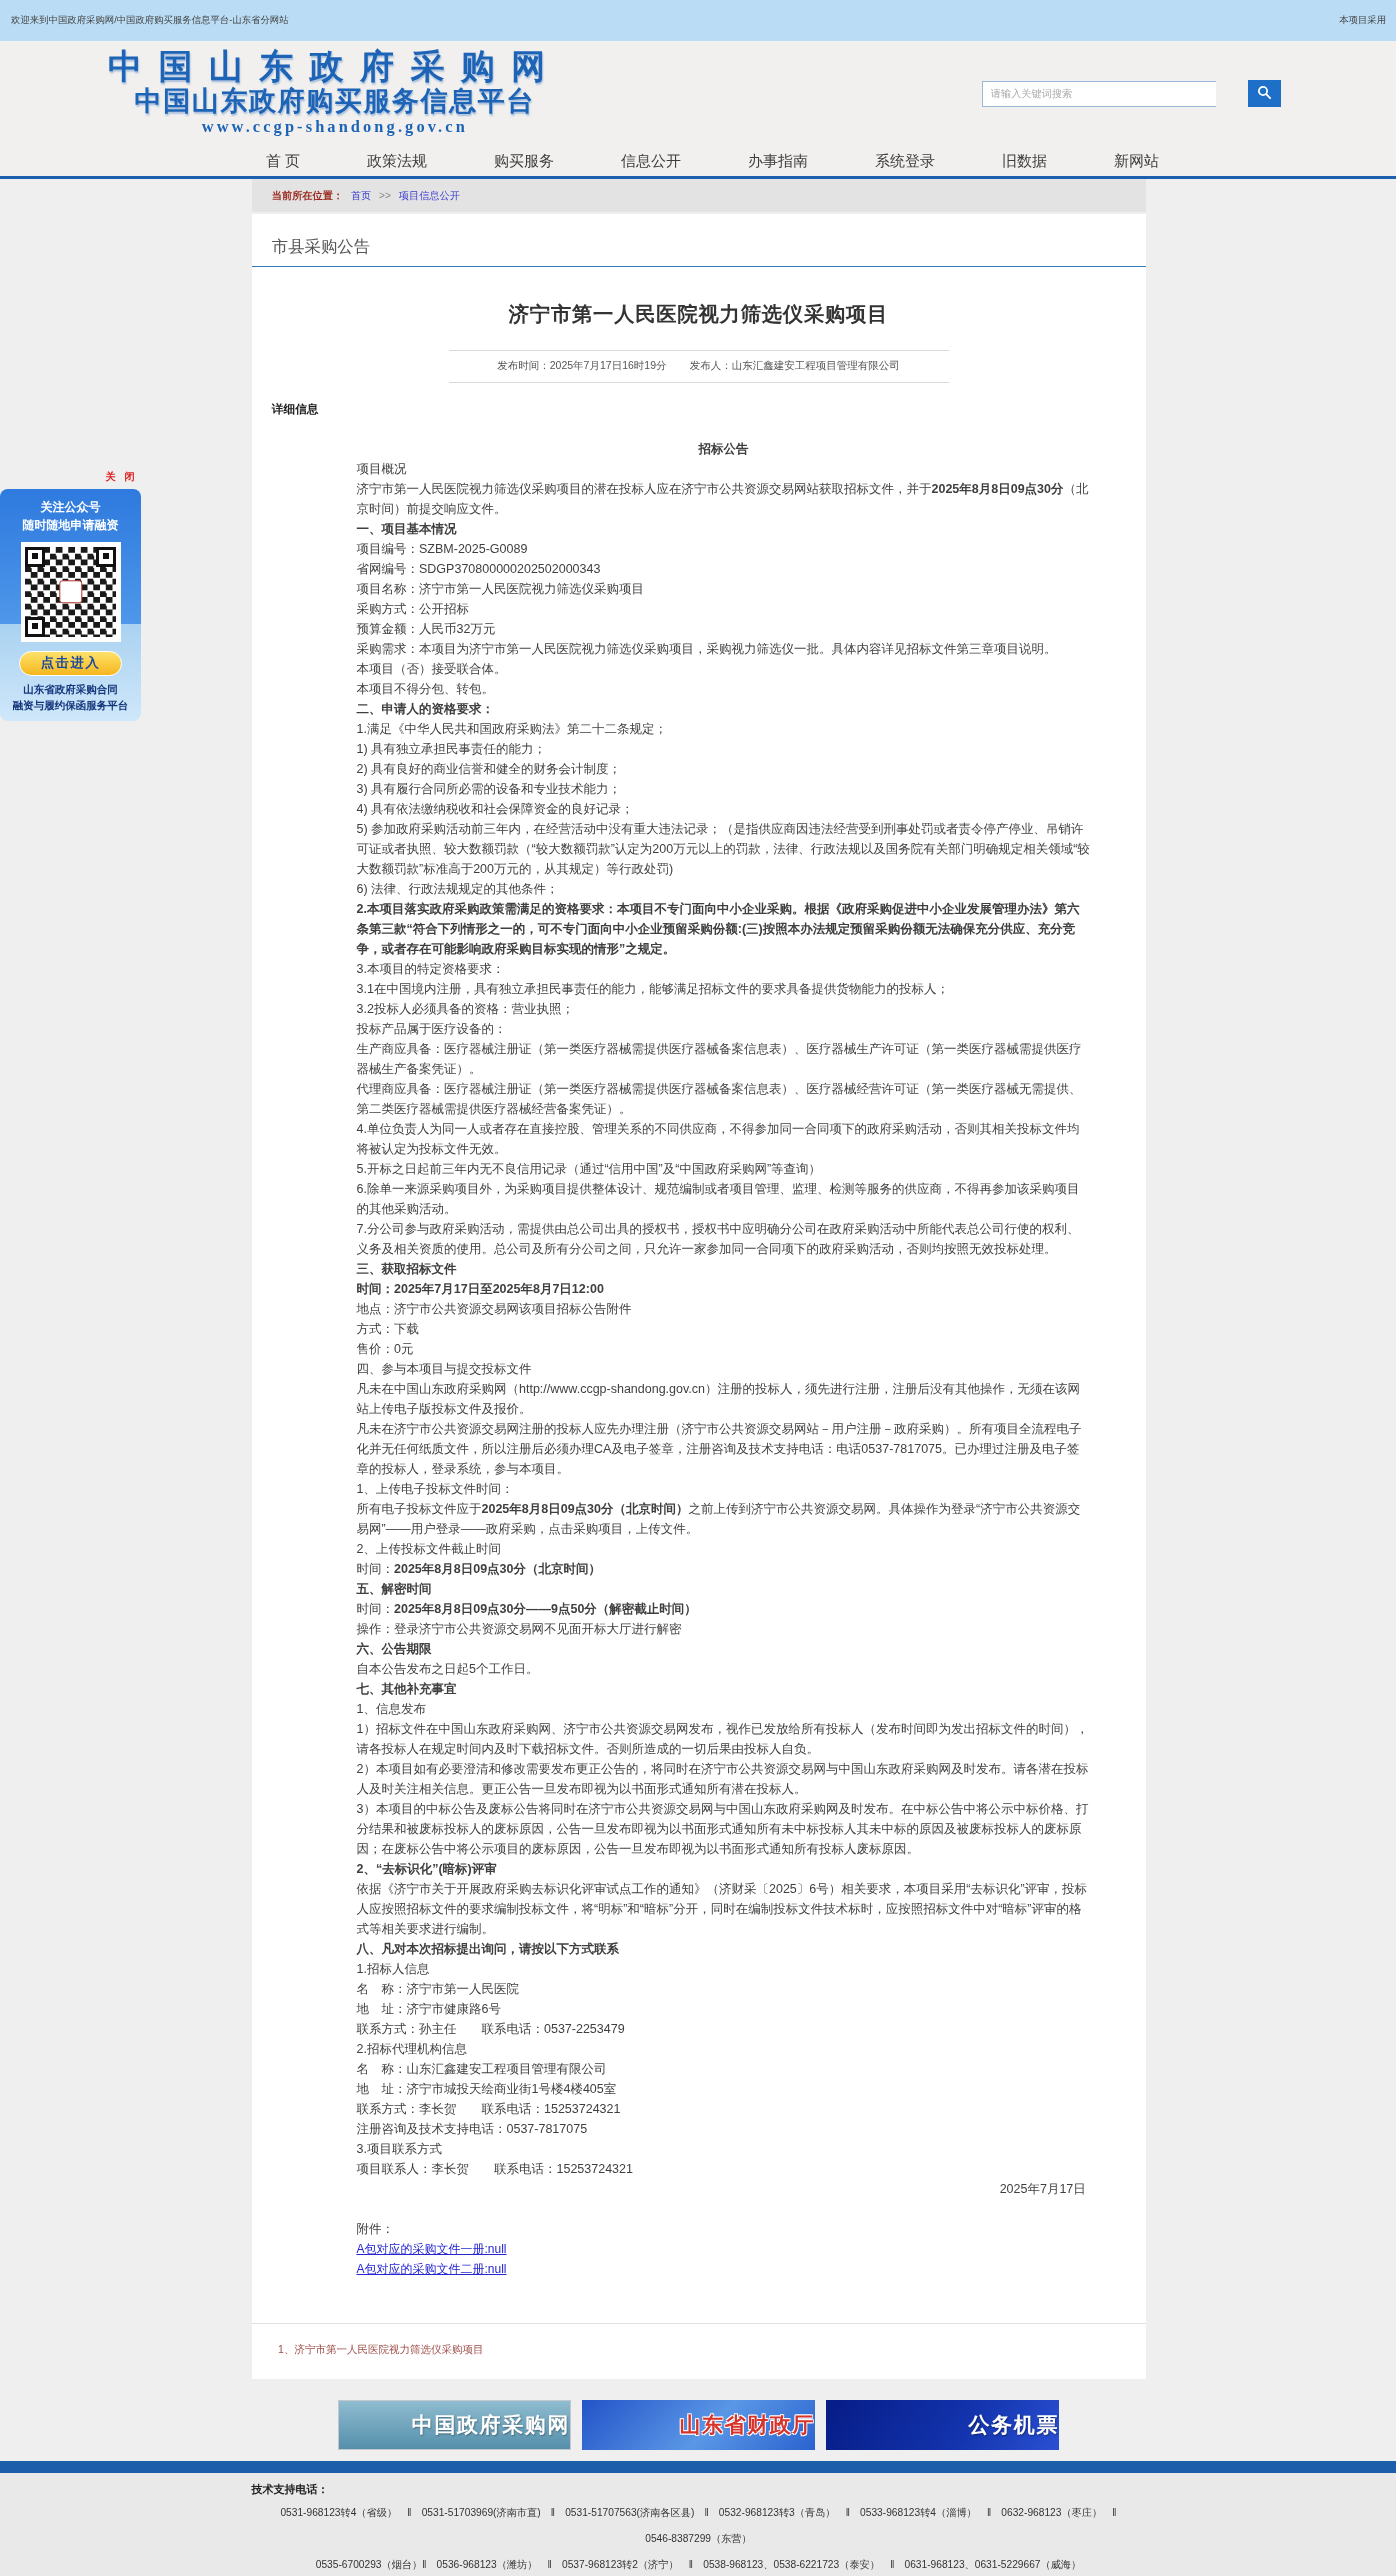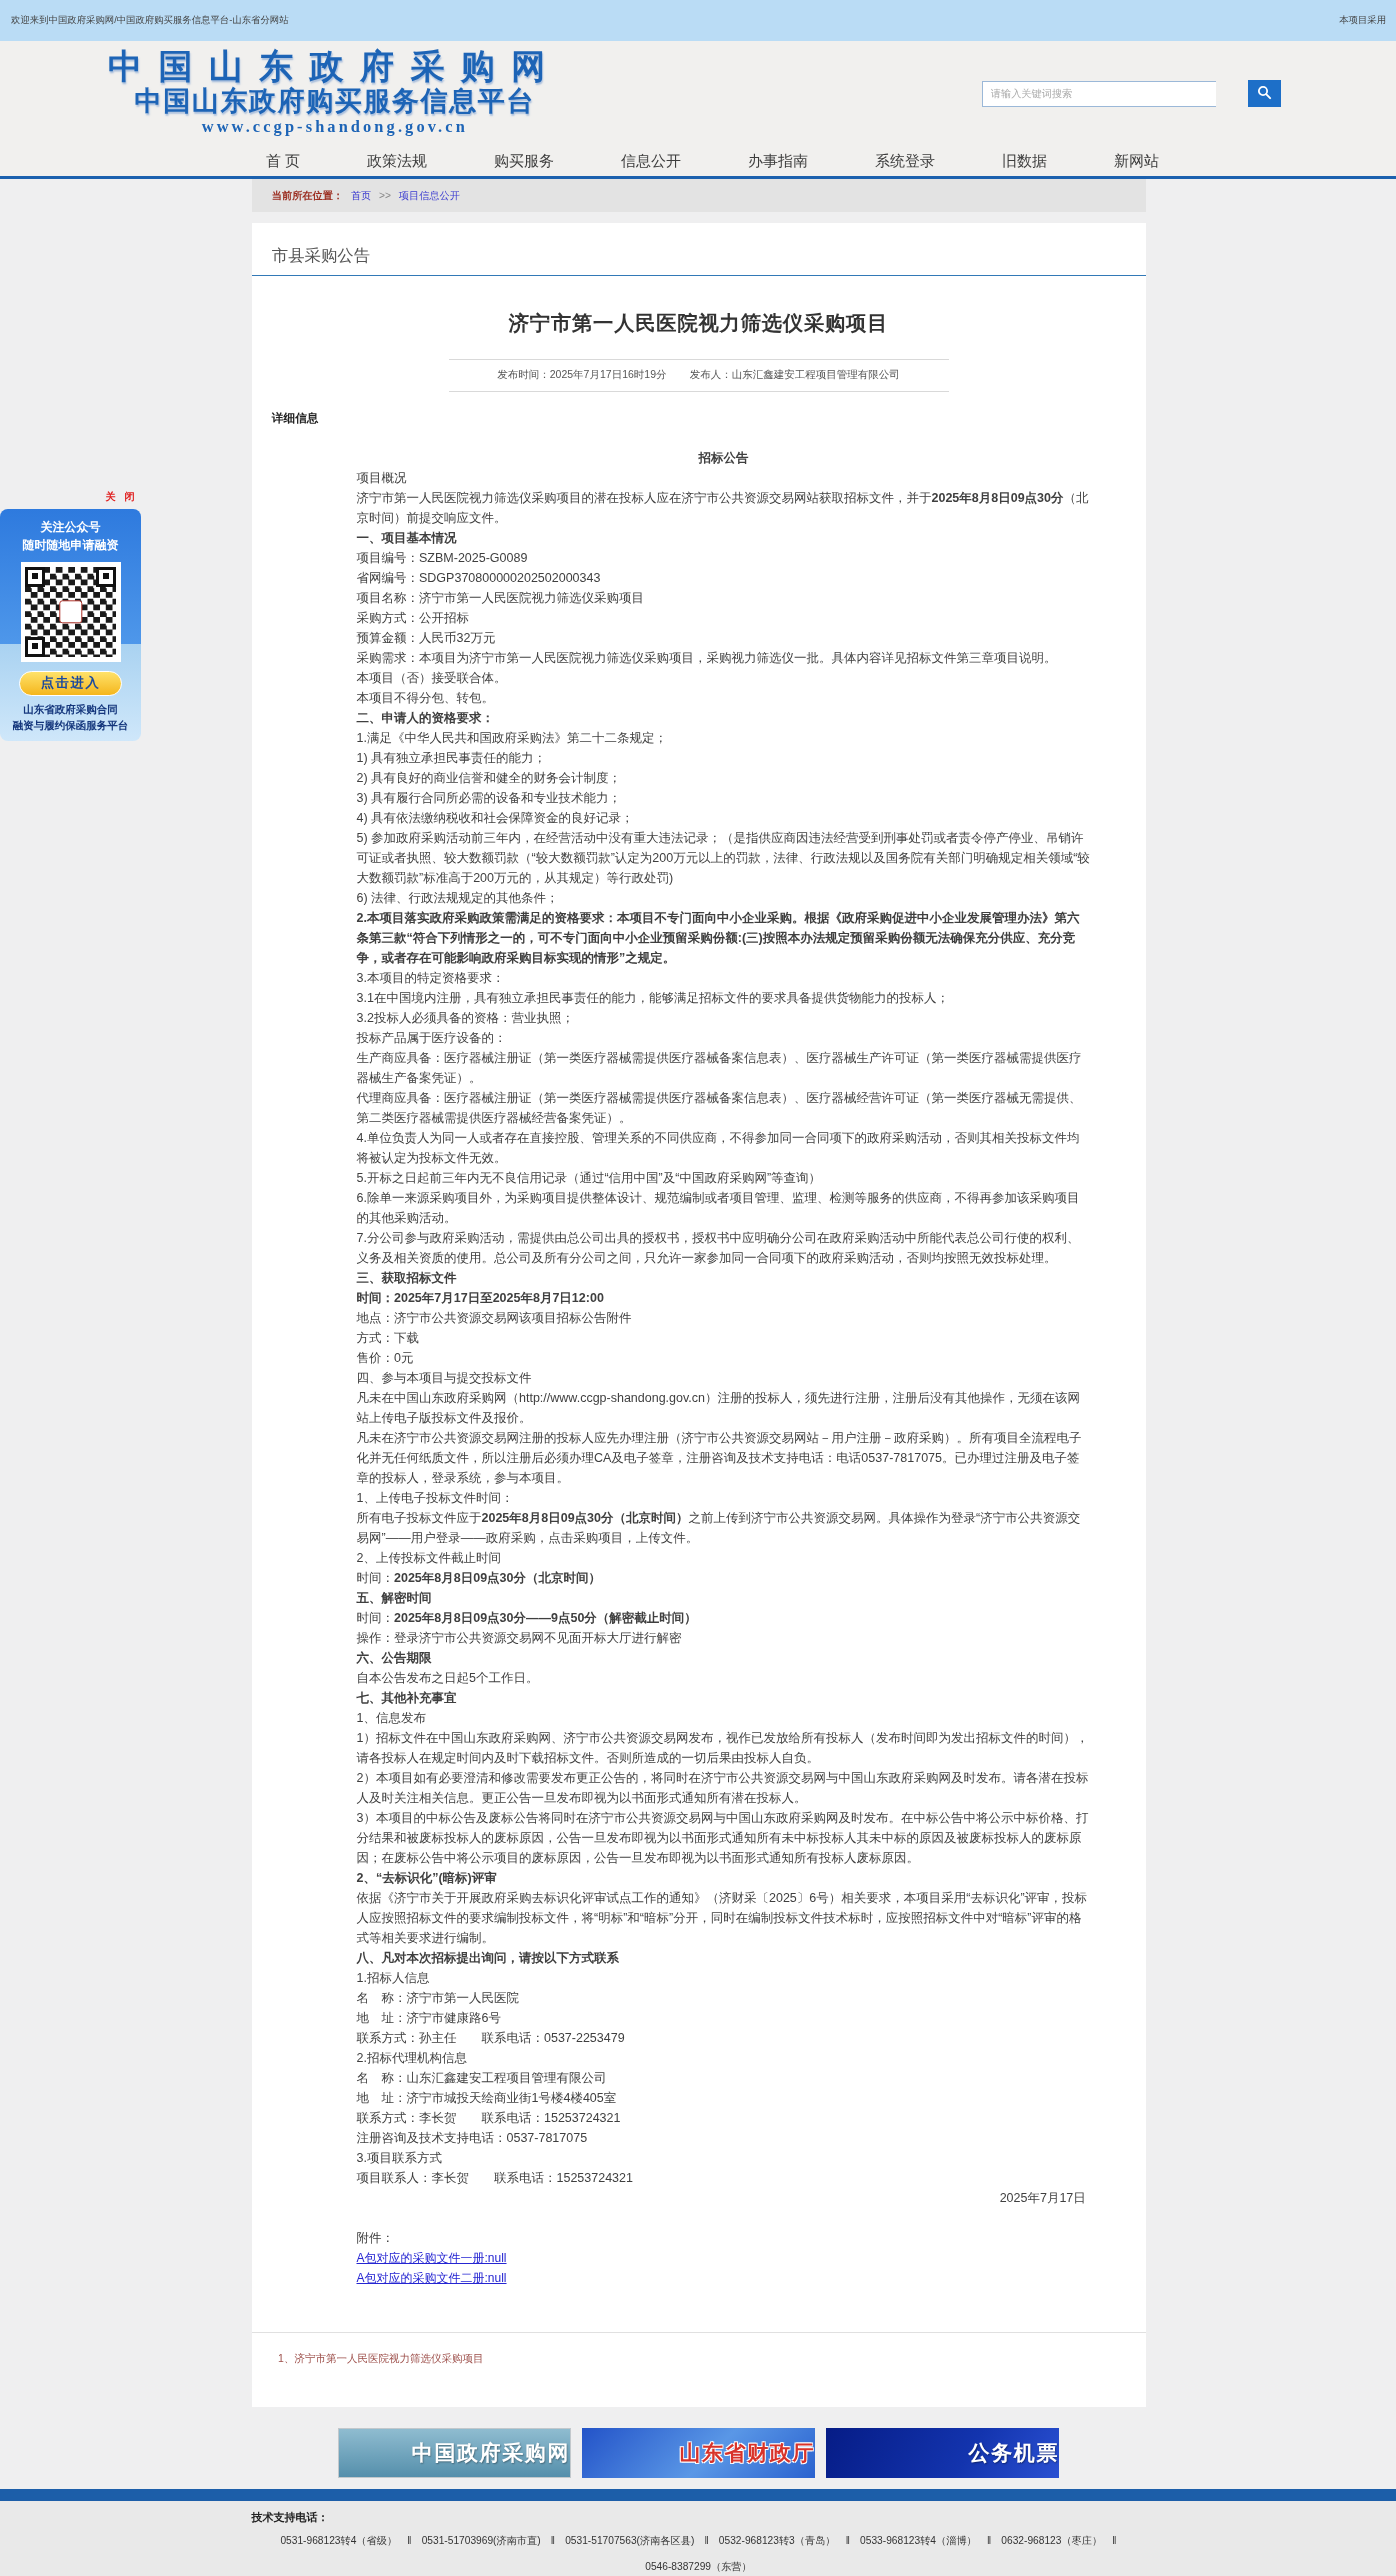--- a/index.html
+++ b/index.html
@@ -19,21 +19,21 @@
   .search button{width:33px;height:27px;background:#1d6fc8;border:none;display:flex;align-items:center;justify-content:center;cursor:pointer;}
   
   .nav{height:33px;background:#f1f0ee;border-bottom:3.9px solid #1c61ae;display:flex;align-items:center;justify-content:center;gap:67px;font-size:15px;color:#3d3d3d;padding-left:28px;}
   .nav-item{cursor:pointer;white-space:nowrap;}
   
   .crumbbar{width:894px;margin:0 auto;background:#e3e3e3;height:33px;display:flex;align-items:center;font-size:10.2px;padding-left:20.3px;gap:7.8px;}
   .crumb-label{color:#9b2d20;font-weight:bold;}
   .crumb-link{color:#3b3bd0;cursor:pointer;}
   .crumb-sep{color:#888;}
   
-  .panel{width:894px;margin:11px auto 0;background:#fff;padding-bottom:41px;}
+  .panel{width:894px;margin:2px auto 0;background:#fff;padding-bottom:22px;}
   .sec-title{font-size:16.4px;color:#555;padding:22px 20.3px 7.8px;border-bottom:1.6px solid #3279b7;}
   .doc-title{text-align:center;font-size:20.3px;color:#333;font-weight:600;margin-top:33px;letter-spacing:0.8px;}
   .meta{width:500px;margin:22px auto 0;border-top:0.8px solid #d9d9d9;border-bottom:0.8px solid #d9d9d9;padding:8.6px 0;text-align:center;font-size:10.5px;color:#555;}
   .meta span+span{margin-left:20.3px;}
   .detail-label{font-size:11.7px;font-weight:bold;color:#222;margin:19px 0 0 20.3px;}
   .docbody{margin:22px 55px 0 105px;font-size:12.5px;color:#3f3f3f;}
   .para{margin:0;line-height:20px;}
   .pbold{font-weight:bold;}
   .pcenter{text-align:center;}
   .pright{text-align:right;padding-right:4.7px;}
@@ -48,21 +48,21 @@
   .banner{width:233px;height:50px;display:flex;align-items:center;justify-content:flex-end;font-weight:bold;font-size:21px;letter-spacing:1.6px;cursor:pointer;}
   .banner.b0{background:linear-gradient(180deg,#8fbcd0,#558fab);color:#fff;border:0.8px solid #c2c8cc;text-shadow:0.8px 0.8px 1.6px rgba(0,0,0,.35);}
   .banner.b1{background:linear-gradient(135deg,#2353c8,#5a97e6 55%,#2a62cf);color:#d8332a;text-shadow:-0.8px -0.8px 0 #fff,0.8px -0.8px 0 #fff,-0.8px 0.8px 0 #fff,0.8px 0.8px 0 #fff;}
   .banner.b2{background:linear-gradient(120deg,#061c86,#1334ae 60%,#2a50d2);color:#fff;text-shadow:0.8px 0.8px 1.6px rgba(0,0,0,.4);}
   .bluebar{height:12.5px;background:#1c5ea9;margin-top:11px;}
   
   .footer-top{background:#e9e9e9;padding:6.2px 0 9.4px;}
   .support-label{width:894px;margin:0 auto;font-size:11px;font-weight:bold;color:#222;line-height:20.3px;}
   .phone-line{text-align:center;font-size:10.2px;color:#333;line-height:26px;}
   
-  .float-widget{position:absolute;left:0;top:490px;width:141px;}
+  .float-widget{position:absolute;left:0;top:470px;width:141px;}
   .widget-close{text-align:right;color:#e02020;font-size:10.2px;letter-spacing:3.1px;padding-right:3.1px;margin-bottom:4.7px;cursor:pointer;font-weight:bold;}
   .widget-box{border-radius:7.8px;overflow:hidden;background:linear-gradient(180deg,#2e7ade 0,#4e97ea 58%,#a9d2f1 58%,#cfe7fa 100%);text-align:center;padding-bottom:7.8px;}
   .widget-title{color:#fff;font-weight:bold;font-size:12px;line-height:18px;margin-top:9.4px;}
   .qr{width:100px;height:100px;background:#fff;margin:7.8px auto 0;position:relative;padding:4.7px;}
   .qr-grid{width:100%;height:100%;background:repeating-conic-gradient(#1a1a1a 0% 25%,#fff 0% 50%) 0 0/12.5px 12.5px;}
   .qr .f{position:absolute;width:20.3px;height:20.3px;border:3.9px solid #111;background:#fff;}
   .qr .f::after{content:"";display:block;width:6.2px;height:6.2px;background:#111;margin:3.1px auto;}
   .f1{top:4.7px;left:4.7px}.f2{top:4.7px;right:4.7px}.f3{bottom:4.7px;left:4.7px}
   .qr .seal{position:absolute;left:50%;top:50%;transform:translate(-50%,-50%);width:23.4px;height:23.4px;background:#fff;border:1.6px solid #b0342c;border-radius:3.1px;}
   .widget-btn{display:block;width:103px;height:25px;line-height:22px;margin:9.4px auto 6.2px;background:linear-gradient(180deg,#ffe26a,#f4b61d);border:1.6px solid #fff;border-radius:14px;color:#1a4a9e;font-weight:bold;font-size:13.3px;letter-spacing:1.6px;cursor:pointer;}

